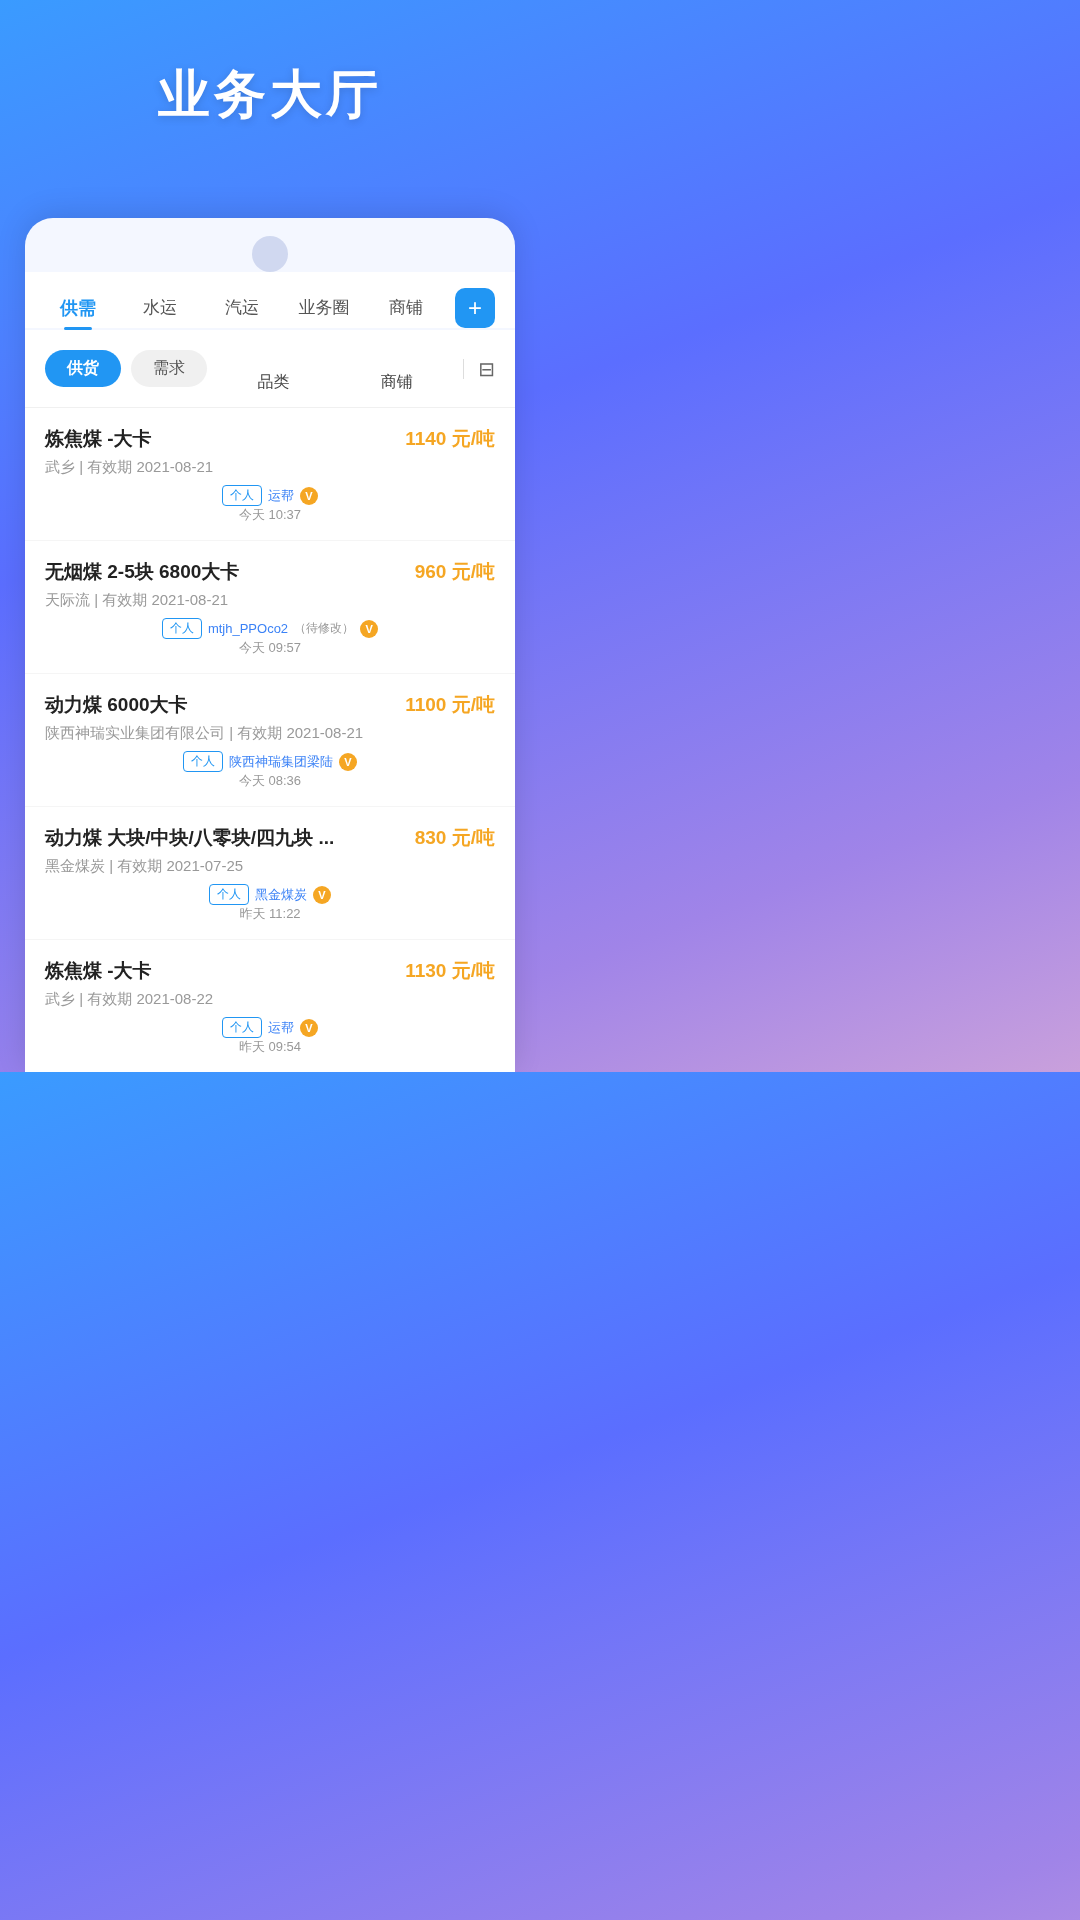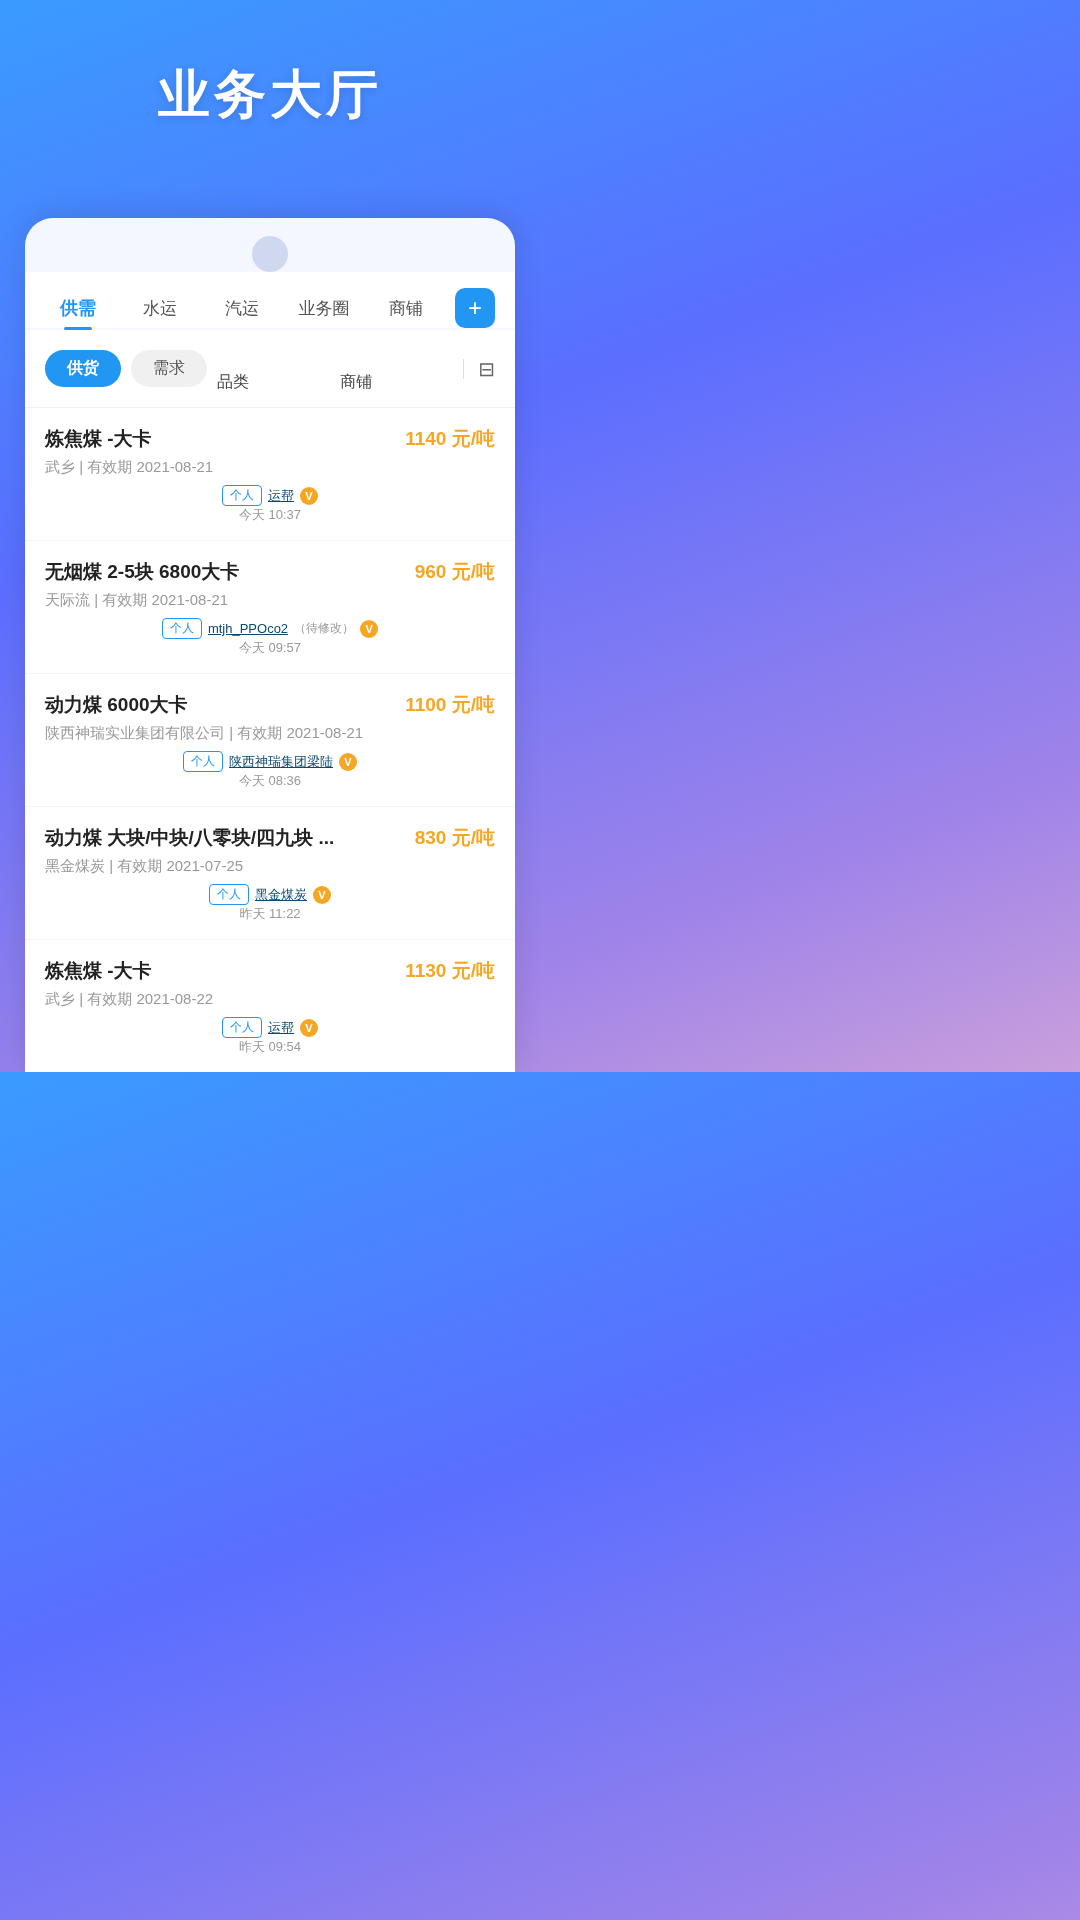--- a/index.html
+++ b/index.html
@@ -51,21 +51,21 @@
       width: 36px;
       height: 36px;
       border-radius: 50%;
       background: #d0d8f0;
       margin: 18px auto 0;
     }
 
     
     .tabs-row {
       display: flex;
-      align-items: flex-end;
+      align-items: flex-start;
       padding: 16px 20px 0;
       background: white;
       gap: 16px;
     }
     .tab-item {
       flex: 1;
       text-align: center;
       font-size: 17px;
       color: #555;
       padding: 8px 0;
@@ -127,20 +127,21 @@
       background: #2196F3;
       color: white;
       font-weight: 700;
     }
     .filter-btn.inactive {
       background: #f0f0f0;
       color: #555;
     }
     .filter-text {
       flex: 1;
+      text-align: center;
       font-size: 16px;
       color: #444;
       cursor: pointer;
       margin-top: 28px;
     }
     .filter-divider {
       width: 1px;
       height: 20px;
       background: #ddd;
     }
@@ -203,22 +204,21 @@
     }
     .tag-personal {
       border: 1px solid #2196F3;
       color: #2196F3;
       font-size: 12px;
       padding: 1px 7px;
       border-radius: 4px;
     }
     .tag-username {
       font-size: 13px;
-      color: #0c4a6e;
-      text-decoration: underline;
+      color: #3b82f6;
     }
     .tag-v {
       width: 18px;
       height: 18px;
       background: #f5a623;
       border-radius: 50%;
       display: inline-flex;
       align-items: center;
       justify-content: center;
       color: white;

